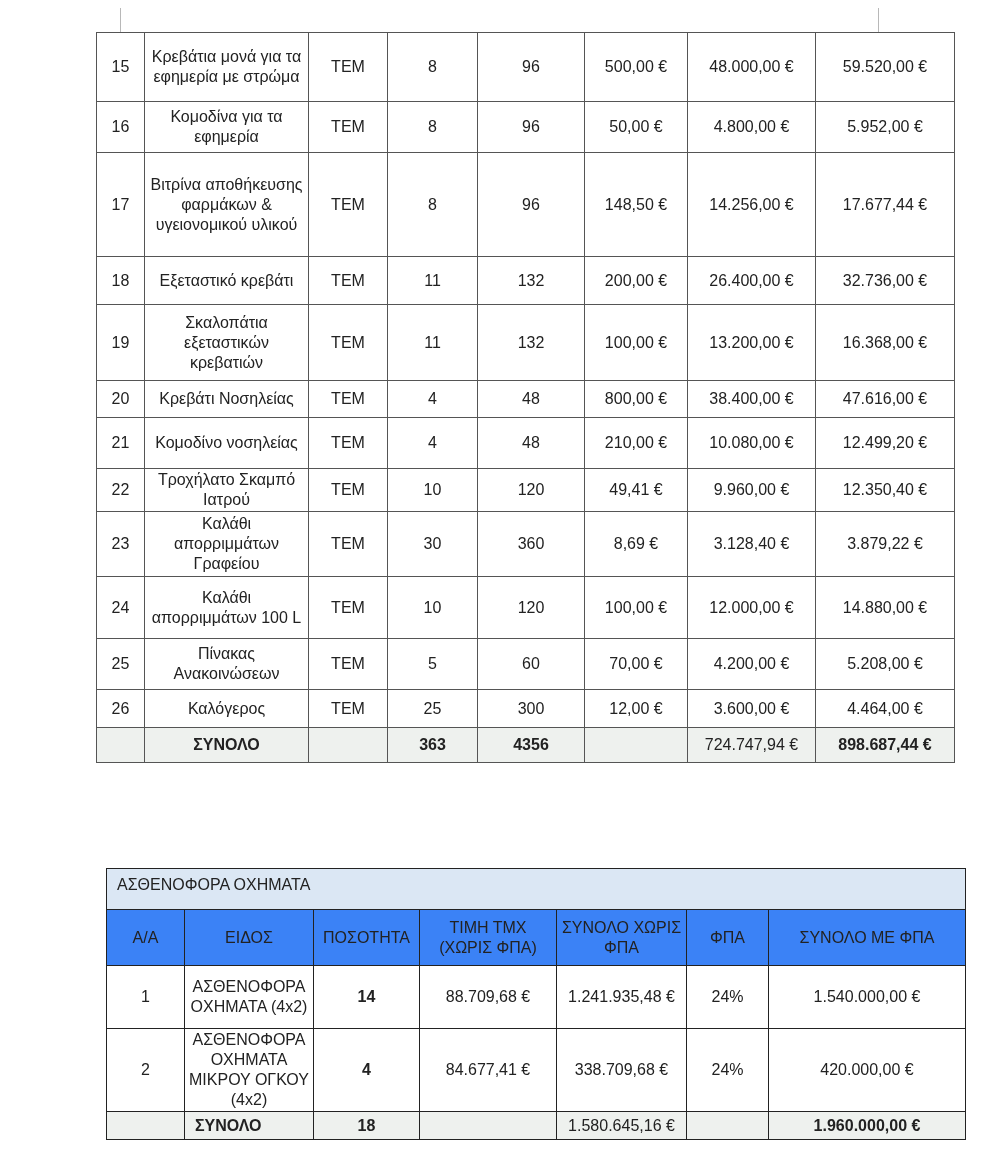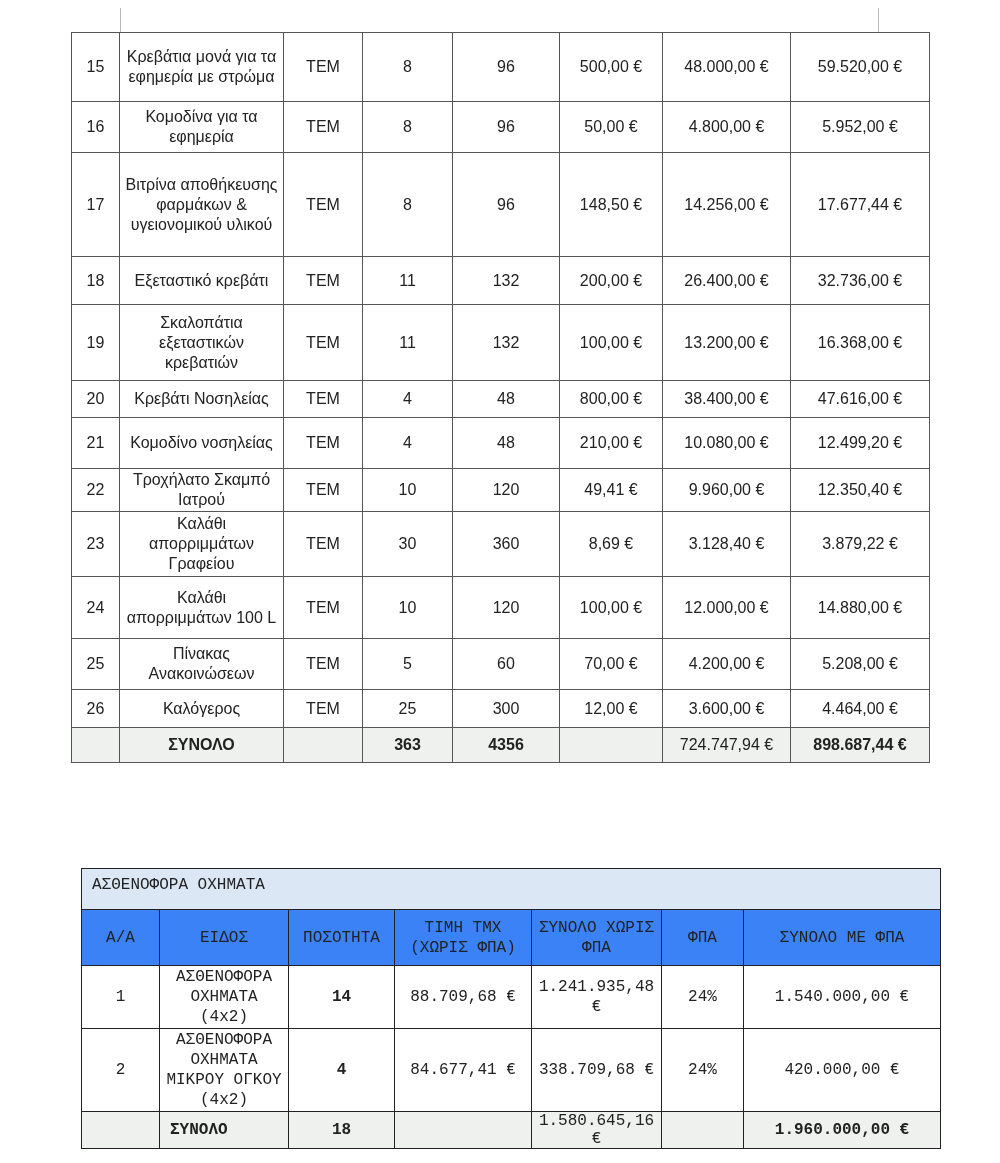--- a/index.html
+++ b/index.html
@@ -19,20 +19,21 @@
       position: absolute;
       background: #b8b8b8;
     }
     .cm-left-v { left: 120px; top: 8px; width: 1px; height: 25px; }
     .cm-right-v { left: 878px; top: 8px; width: 1px; height: 25px; }
 
     table {
       border-collapse: collapse;
       position: absolute;
       table-layout: fixed;
+      margin-left: 25px;
     }
     td, th {
       border: 1px solid #555555;
       text-align: center;
       vertical-align: middle;
       font-size: 16px;
       line-height: 20px;
       padding: 0 4px;
       font-weight: normal;
     }
@@ -68,21 +69,20 @@
 
     
     #ambulance-table {
       left: 81px;
       top: 868px;
       width: 859px;
     }
     #ambulance-table td, #ambulance-table th {
       border: 1.5px solid #222222;
       font-size: 16px;
-      font-family: Liberation Mono, monospace;
     }
     #ambulance-table col.a1 { width: 78px; }
     #ambulance-table col.a2 { width: 129px; }
     #ambulance-table col.a3 { width: 106px; }
     #ambulance-table col.a4 { width: 137px; }
     #ambulance-table col.a5 { width: 130px; }
     #ambulance-table col.a6 { width: 82px; }
     #ambulance-table col.a7 { width: 197px; }
     #ambulance-table tr.title-row { height: 41px; background: #dbe7f4; }
     #ambulance-table tr.title-row td { text-align: left; padding-left: 10px; vertical-align: top; padding-top: 6px; }

